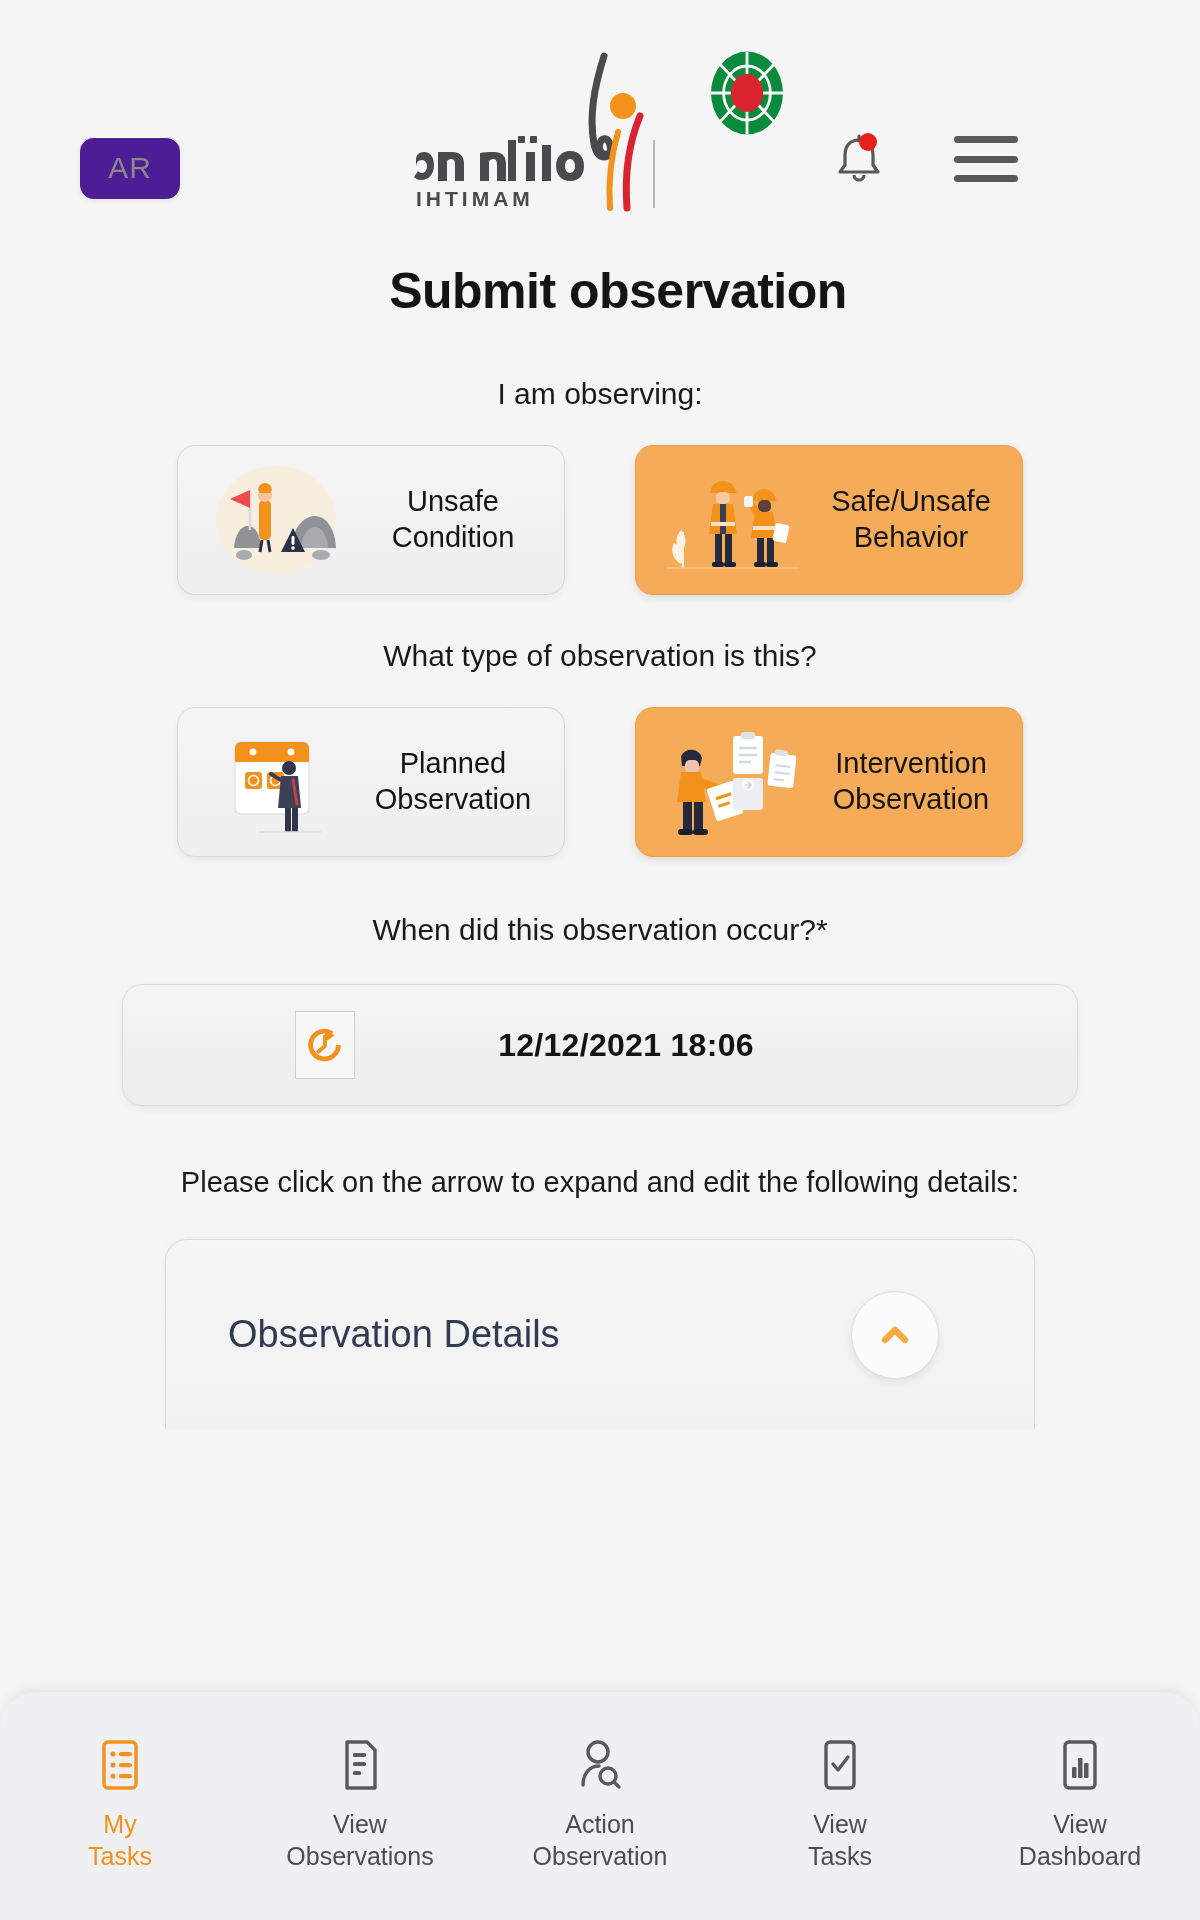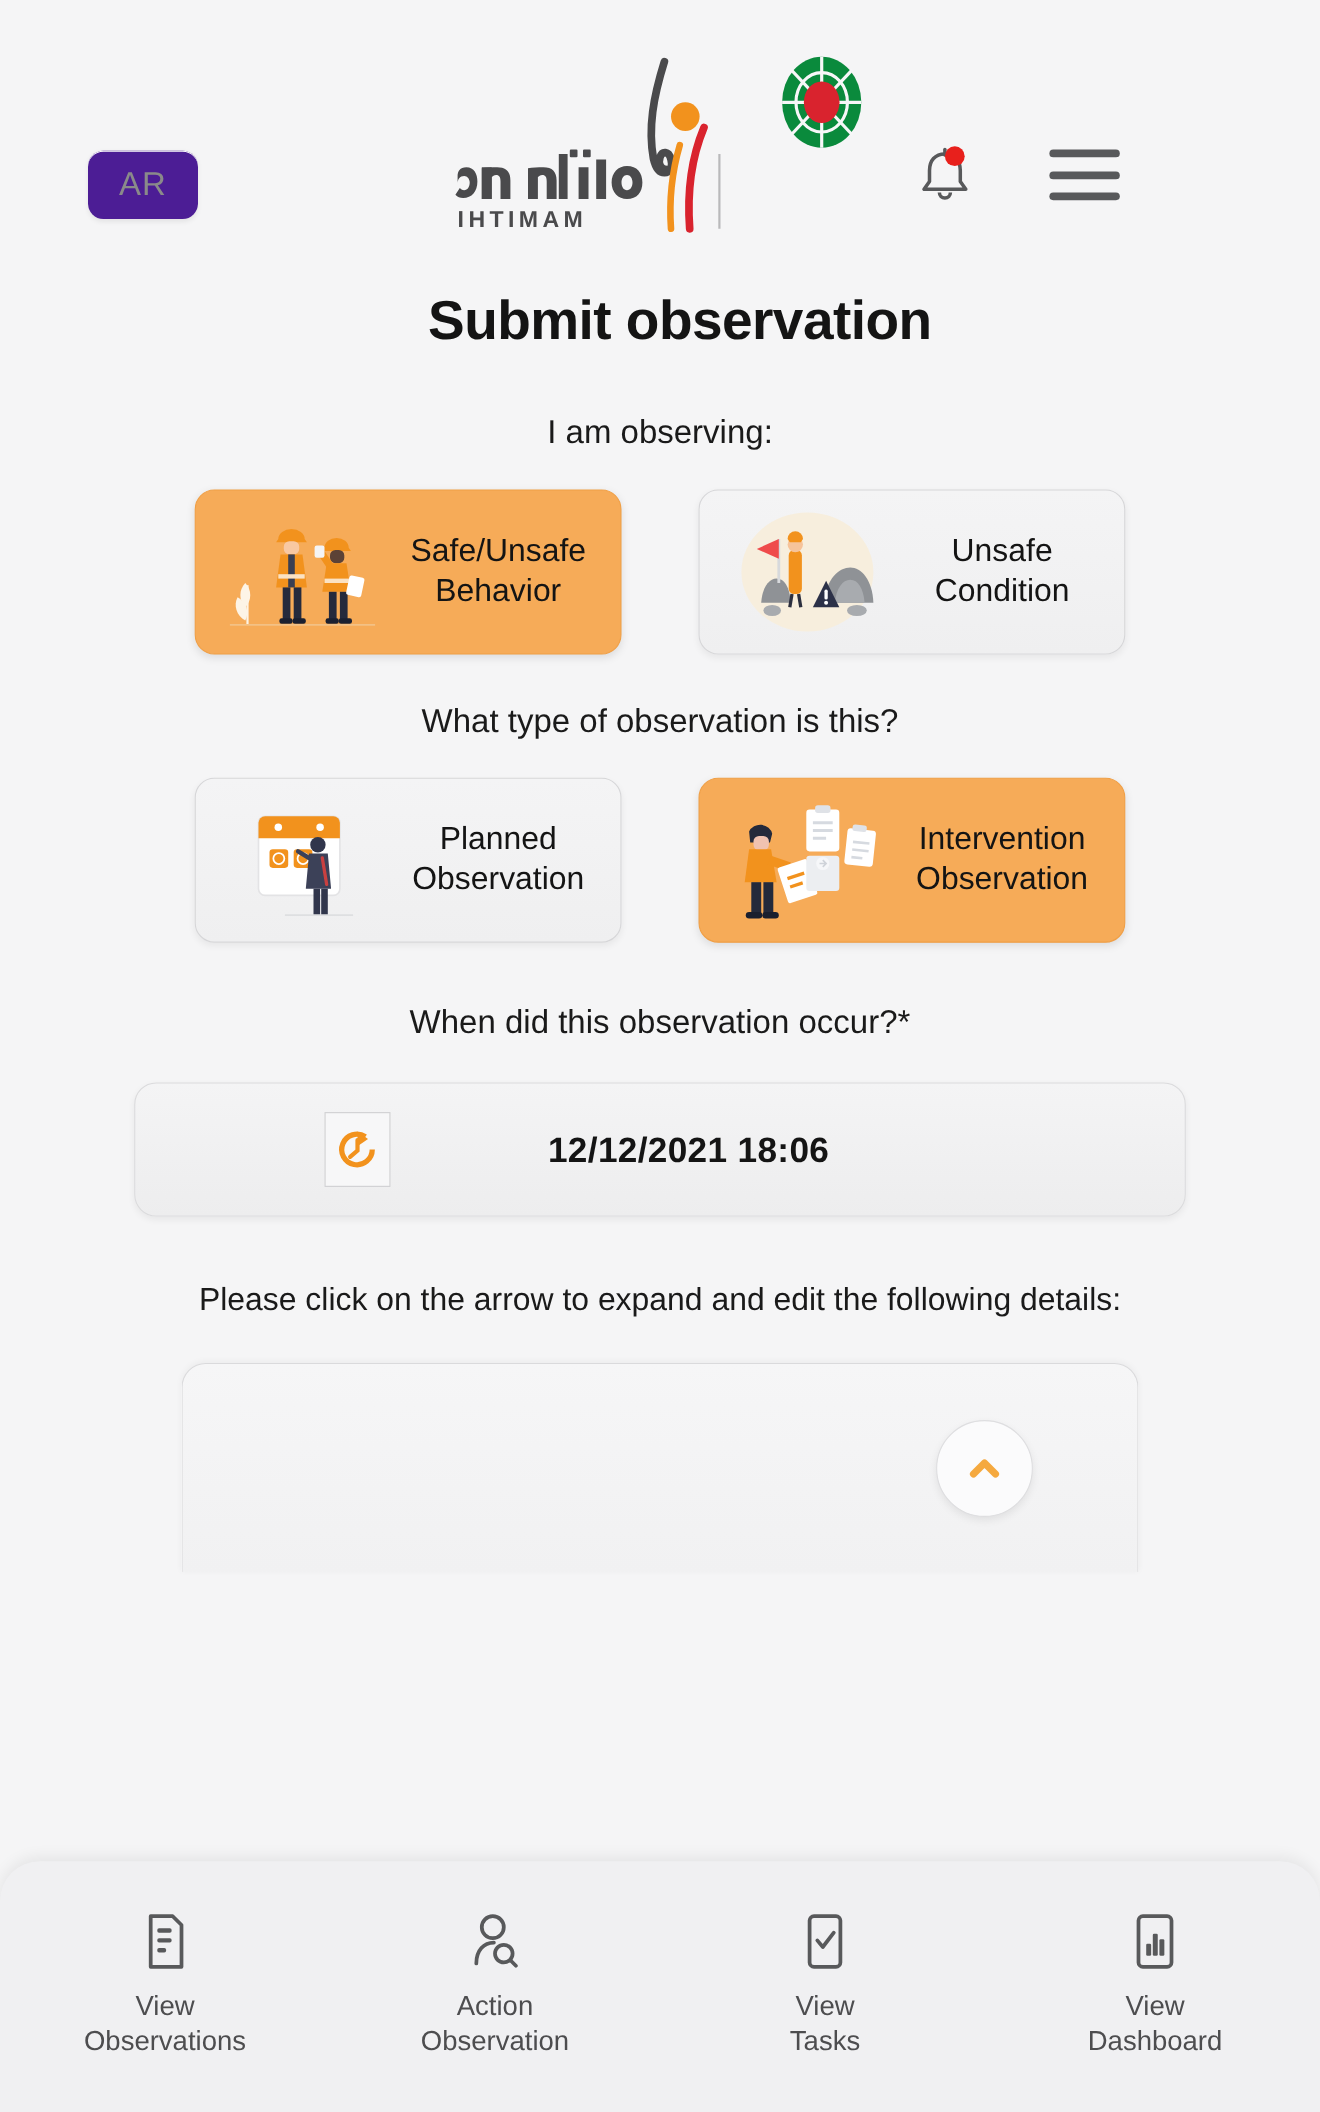--- a/index.html
+++ b/index.html
@@ -335,20 +335,51 @@
     <span></span>
   </div>
 </div>
 
 <div class="page-title">Submit observation</div>
 
 <div class="question q1">I am observing:</div>
 
 <div class="card-row">
 
+  <div class="opt-card unselected">
+    <div class="opt-illus">
+      <svg width="150" height="120" viewBox="0 0 150 120">
+        <ellipse cx="75" cy="60" rx="60" ry="54" fill="#f7eedd"></ellipse>
+
+        <path d="M90 88 c2,-22 14,-32 24,-32 c10,0 20,11 21,32 z" fill="#8f9296"></path>
+        <path d="M100 88 c1,-13 7,-21 14,-21 c7,0 12,8 13,21 z" fill="#a8abaf"></path>
+        <path d="M33 88 c1,-14 7,-22 14,-22 c7,0 12,8 13,22 z" fill="#8f9296"></path>
+        <ellipse cx="43" cy="95" rx="8" ry="5" fill="#a8abaf"></ellipse>
+        <ellipse cx="120" cy="95" rx="9" ry="5" fill="#a8abaf"></ellipse>
+
+        <line x1="49" y1="30" x2="49" y2="70" stroke="#d7d9dc" stroke-width="2.6"></line>
+        <path d="M49 30 l-20 9 l20 9 z" fill="#ef4b4b"></path>
+
+        <rect x="58" y="40" width="12" height="40" rx="5" fill="#f2921d"></rect>
+        <circle cx="64" cy="35" r="7" fill="#f6c39a"></circle>
+        <path d="M57 30 a7 7 0 0 1 14 0 l-2 3 h-10 z" fill="#f2921d"></path>
+        <line x1="61" y1="80" x2="59" y2="92" stroke="#2c2f3e" stroke-width="3"></line>
+        <line x1="67" y1="80" x2="69" y2="92" stroke="#2c2f3e" stroke-width="3"></line>
+
+        <path d="M80 92 l12 -24 l12 24 z" fill="#2c3148"></path>
+        <rect x="90.5" y="76" width="3" height="9" rx="1.4" fill="#ffffff"></rect>
+        <circle cx="92" cy="88" r="1.8" fill="#ffffff"></circle>
+      </svg>
+    </div>
+    <div class="opt-label">
+      <span>Unsafe</span><br>
+      <span>Condition</span>
+    </div>
+  </div>
+
   <div class="opt-card selected">
     <div class="opt-illus">
       <svg width="150" height="120" viewBox="0 0 150 120">
 
         <path d="M22 92 c-6,-6 -6,-16 0,-22 c6,6 6,16 0,22 z" fill="#fdf4e6"></path>
         <path d="M22 104 c-8,-4 -11,-14 -7,-21 c8,4 11,14 7,21 z" fill="#fdf4e6"></path>
         <line x1="24" y1="72" x2="24" y2="108" stroke="#fdf4e6" stroke-width="2"></line>
         <line x1="8" y1="108" x2="140" y2="108" stroke="#f3c185" stroke-width="1.6"></line>
 
         <path d="M52 30 a12 9 0 0 1 24 0 l2 3 h-28 z" fill="#f2921d"></path>
@@ -370,51 +401,20 @@
         <rect x="95" y="102" width="12" height="5" rx="2" fill="#1b2030"></rect>
         <rect x="107" y="102" width="12" height="5" rx="2" fill="#1b2030"></rect>
         <path d="M96 56 l-8 -12 l6 -3 l8 12 z" fill="#f2921d"></path>
         <rect x="85" y="36" width="9" height="11" rx="2" fill="#f4f4f5"></rect>
         <rect x="115" y="64" width="14" height="18" rx="2" fill="#ffffff" transform="rotate(12 122 73)"></rect>
       </svg>
     </div>
     <div class="opt-label">
       <span>Safe/Unsafe</span><br>
       <span>Behavior</span>
-    </div>
-  </div>
-
-  <div class="opt-card unselected">
-    <div class="opt-illus">
-      <svg width="150" height="120" viewBox="0 0 150 120">
-        <ellipse cx="75" cy="60" rx="60" ry="54" fill="#f7eedd"></ellipse>
-
-        <path d="M90 88 c2,-22 14,-32 24,-32 c10,0 20,11 21,32 z" fill="#8f9296"></path>
-        <path d="M100 88 c1,-13 7,-21 14,-21 c7,0 12,8 13,21 z" fill="#a8abaf"></path>
-        <path d="M33 88 c1,-14 7,-22 14,-22 c7,0 12,8 13,22 z" fill="#8f9296"></path>
-        <ellipse cx="43" cy="95" rx="8" ry="5" fill="#a8abaf"></ellipse>
-        <ellipse cx="120" cy="95" rx="9" ry="5" fill="#a8abaf"></ellipse>
-
-        <line x1="49" y1="30" x2="49" y2="70" stroke="#d7d9dc" stroke-width="2.6"></line>
-        <path d="M49 30 l-20 9 l20 9 z" fill="#ef4b4b"></path>
-
-        <rect x="58" y="40" width="12" height="40" rx="5" fill="#f2921d"></rect>
-        <circle cx="64" cy="35" r="7" fill="#f6c39a"></circle>
-        <path d="M57 30 a7 7 0 0 1 14 0 l-2 3 h-10 z" fill="#f2921d"></path>
-        <line x1="61" y1="80" x2="59" y2="92" stroke="#2c2f3e" stroke-width="3"></line>
-        <line x1="67" y1="80" x2="69" y2="92" stroke="#2c2f3e" stroke-width="3"></line>
-
-        <path d="M80 92 l12 -24 l12 24 z" fill="#2c3148"></path>
-        <rect x="90.5" y="76" width="3" height="9" rx="1.4" fill="#ffffff"></rect>
-        <circle cx="92" cy="88" r="1.8" fill="#ffffff"></circle>
-      </svg>
-    </div>
-    <div class="opt-label">
-      <span>Unsafe</span><br>
-      <span>Condition</span>
     </div>
   </div>
 </div>
 
 <div class="question q2">What type of observation is this?</div>
 
 <div class="card-row">
 
   <div class="opt-card unselected">
     <div class="opt-illus">
@@ -496,29 +496,49 @@
       <path d="M24 7 l10 7 l-10 7 z" fill="#f2921d"></path>
       <path d="M24 15 v10 l-7 6" fill="none" stroke="#f2921d" stroke-width="4" stroke-linecap="round"></path>
     </svg>
   </div>
   <div class="date-value">12/12/2021 18:06</div>
 </div>
 
 <div class="question hint">Please click on the arrow to expand and edit the following details:</div>
 
 <div class="accordion">
+  <div class="accordion-title">Observation Details</div>
   <div class="accordion-btn">
     <svg width="44" height="44" viewBox="0 0 44 44">
       <path d="M12 27 l10 -10 l10 10" fill="none" stroke="#f5a93f" stroke-width="6.5" stroke-linecap="round" stroke-linejoin="round"></path>
     </svg>
   </div>
 </div>
 
 <div class="bottom-nav">
 
+  <div class="nav-item active">
+    <div class="nav-icon">
+      <svg width="42" height="52" viewBox="0 0 42 52">
+        <rect x="5" y="3" width="32" height="46" rx="4" fill="none" stroke="#f2921d" stroke-width="3.4"></rect>
+        <g fill="#f2921d">
+          <circle cx="14" cy="15" r="2.6"></circle>
+            <rect x="20" y="13" width="13" height="4.2" rx="2"></rect>
+          <circle cx="14" cy="26" r="2.6"></circle>
+            <rect x="20" y="24" width="13" height="4.2" rx="2"></rect>
+          <circle cx="14" cy="37" r="2.6"></circle>
+            <rect x="20" y="35" width="13" height="4.2" rx="2"></rect>
+        </g>
+      </svg>
+    </div>
+    <div class="nav-label">
+      <span>My</span><br>
+      <span>Tasks</span>
+    </div>
+  </div>
 
   <div class="nav-item">
     <div class="nav-icon">
       <svg width="42" height="52" viewBox="0 0 42 52">
         <path d="M8 3 h20 l8 8 v38 h-28 z" fill="none" stroke="#58595b" stroke-width="3.4" stroke-linejoin="round"></path>
         <g fill="#58595b">
           <rect x="14" y="14" width="13" height="4" rx="1.6"></rect>
           <rect x="14" y="23" width="13" height="4" rx="1.6"></rect>
           <rect x="14" y="32" width="8" height="4" rx="1.6"></rect>
         </g>

